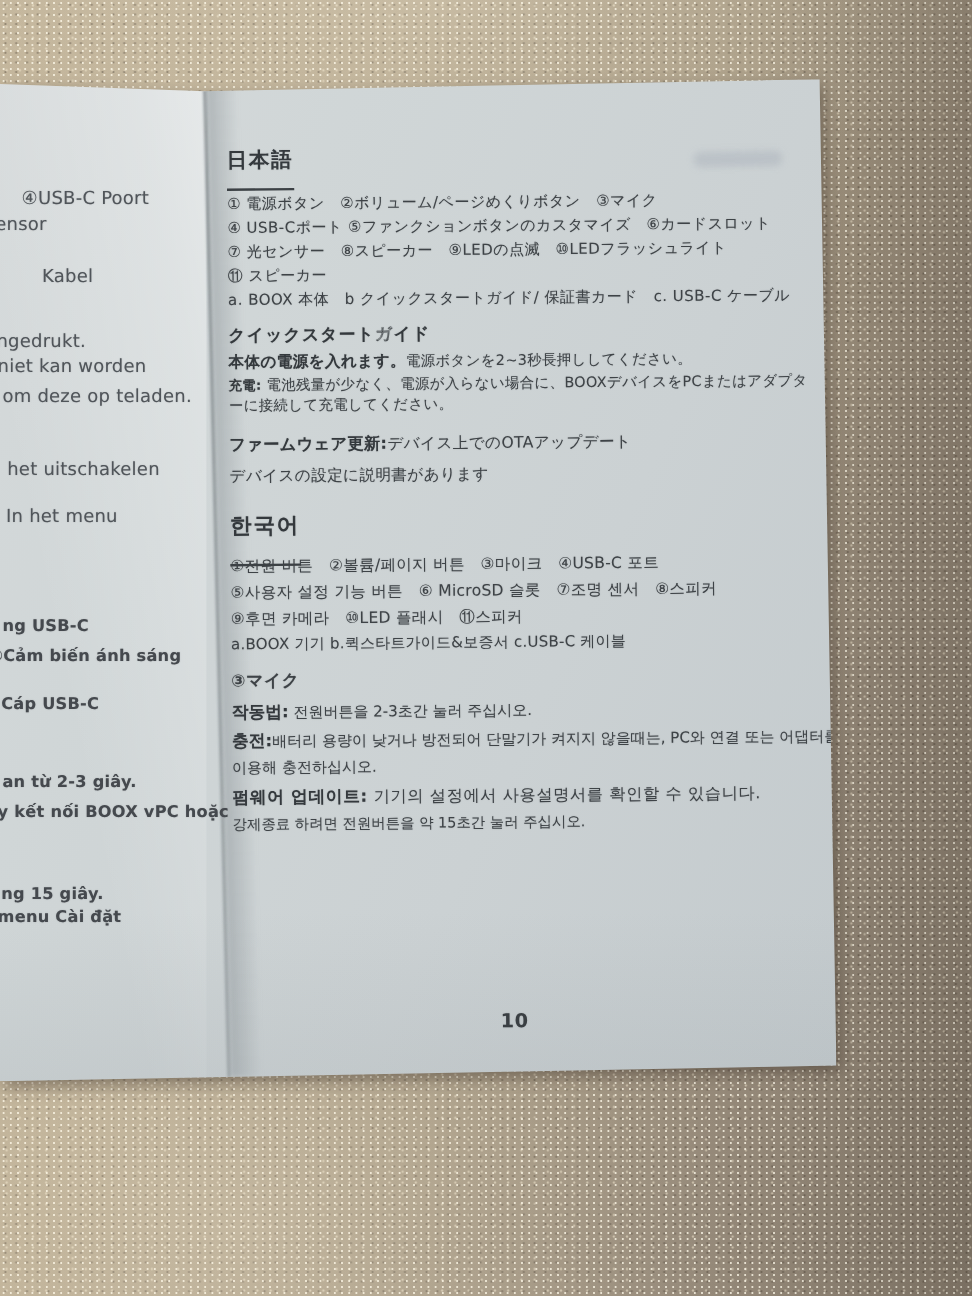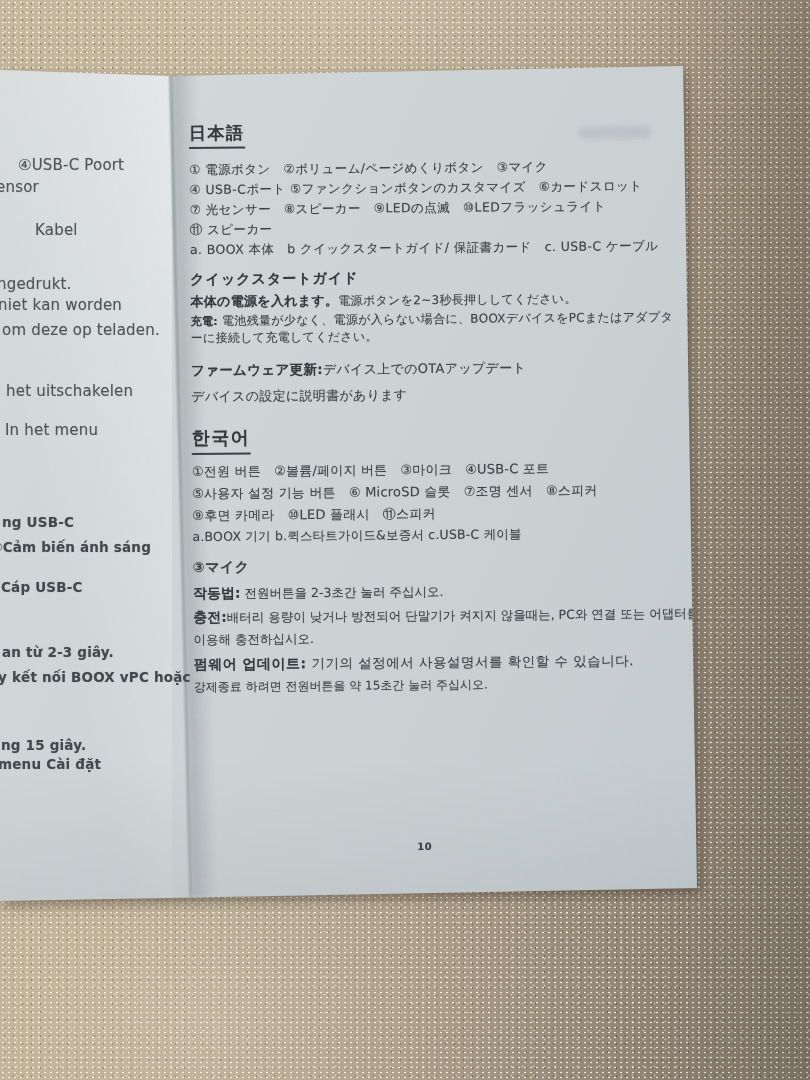--- a/index.html
+++ b/index.html
@@ -46,32 +46,32 @@
   .ghost-smudge{position:absolute;left:578px;top:126px;width:74px;height:13px;border-radius:6px;
     background:rgba(138,148,162,0.25);filter:blur(3px);transform:rotate(-1deg);}
   
   .txt{position:absolute;white-space:nowrap;color:#3e4347;text-shadow:0 0 1px rgba(62,67,70,0.35);}
   
   .frag{font-size:15px;color:#50555a;letter-spacing:0.2px;}
   .frag.vn{font-weight:700;color:#45494e;font-size:13.5px;}
   
   .rp{position:absolute;left:0;top:0;width:810px;height:1080px;transform:rotate(-0.5deg);transform-origin:200px 480px;}
   .h-jp{left:192px;top:122px;font-size:17px;font-weight:bold;letter-spacing:1.5px;color:#34393d;
-    border-bottom:2px solid #3c4145;padding-bottom:2px;}
+    border-bottom:2px solid #3c4145;padding-bottom:12px;}
   .jp-line{font-size:12.5px;letter-spacing:0.4px;}
   .qs-head{left:192px;top:271px;font-size:14px;font-weight:bold;letter-spacing:1px;color:#34393d;}
   .b{font-weight:bold;color:#34393d;}
   .jp-body{font-size:12px;letter-spacing:0.3px;}
   .h-kr{left:192px;top:426px;font-size:18px;font-weight:bold;letter-spacing:1.5px;color:#34393d;
-    border-bottom:2px solid #3c4145;padding-bottom:3px;}
+    border-bottom:2px solid #3c4145;padding-bottom:20px;}
   .kr-line{font-size:13px;letter-spacing:0.2px;}
   .kr-usage-head{left:192px;top:559px;font-size:14px;font-weight:600;letter-spacing:0.5px;}
   .kr-body{font-size:12.5px;}
   .kr-lg{font-size:13.5px;letter-spacing:0.5px;}
-  .pageno{left:414px;top:843px;font-size:10px;font-weight:600;color:#3a3f43;letter-spacing:0.5px;}
+  .pageno{left:414px;top:843px;font-size:16px;font-weight:600;color:#3a3f43;letter-spacing:0.5px;}
 </style>
 </head>
 <body>
 
 <div class="bg"></div>
 
 <div class="paper-wrap">
   <div class="paper">
 
     <div class="left-page-highlight"></div>

